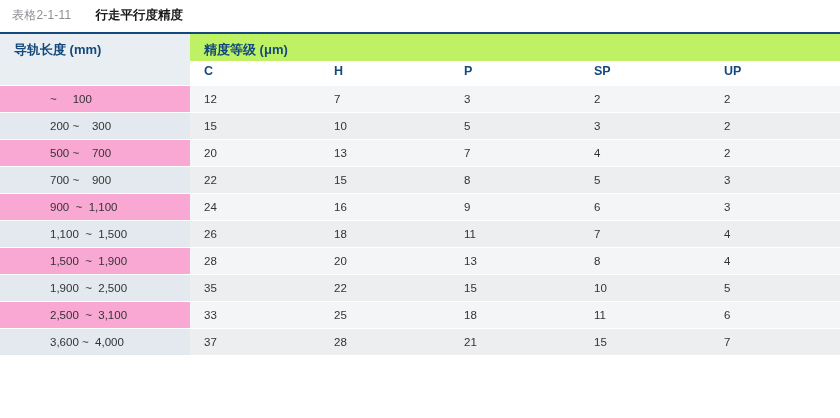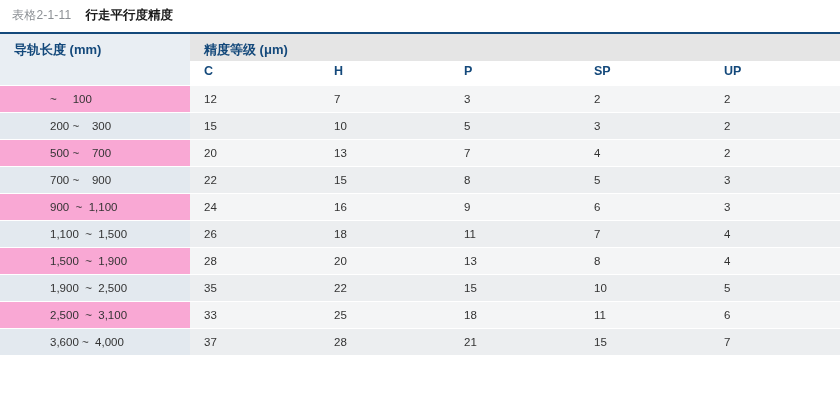--- a/index.html
+++ b/index.html
@@ -28,34 +28,34 @@
   }
   .caption-label {
     color: #8b8f94;
     font-size: 12px;
     letter-spacing: 0.2px;
   }
   .caption-title {
     color: #1a1a1a;
     font-weight: bold;
     font-size: 12.5px;
-    margin-left: 14px;
+    margin-left: 24px;
   }
   
   table.spec {
     border-collapse: collapse;
     width: 840px;
     table-layout: fixed;
   }
   table.spec col.c-len { width: 190px; }
   table.spec col.c-grade { width: 130px; }
 
   
   .hdr-top td {
-    background: #e5e5e5;
+    background: #bef264;
     border-top: 2px solid #14497b;
     border-bottom: none;
     padding: 7px 0 2px 0;
     vertical-align: bottom;
   }
   .hdr-top td.len {
     padding-left: 14px;
     font-weight: bold;
     color: #14497b;
     font-size: 13px;

